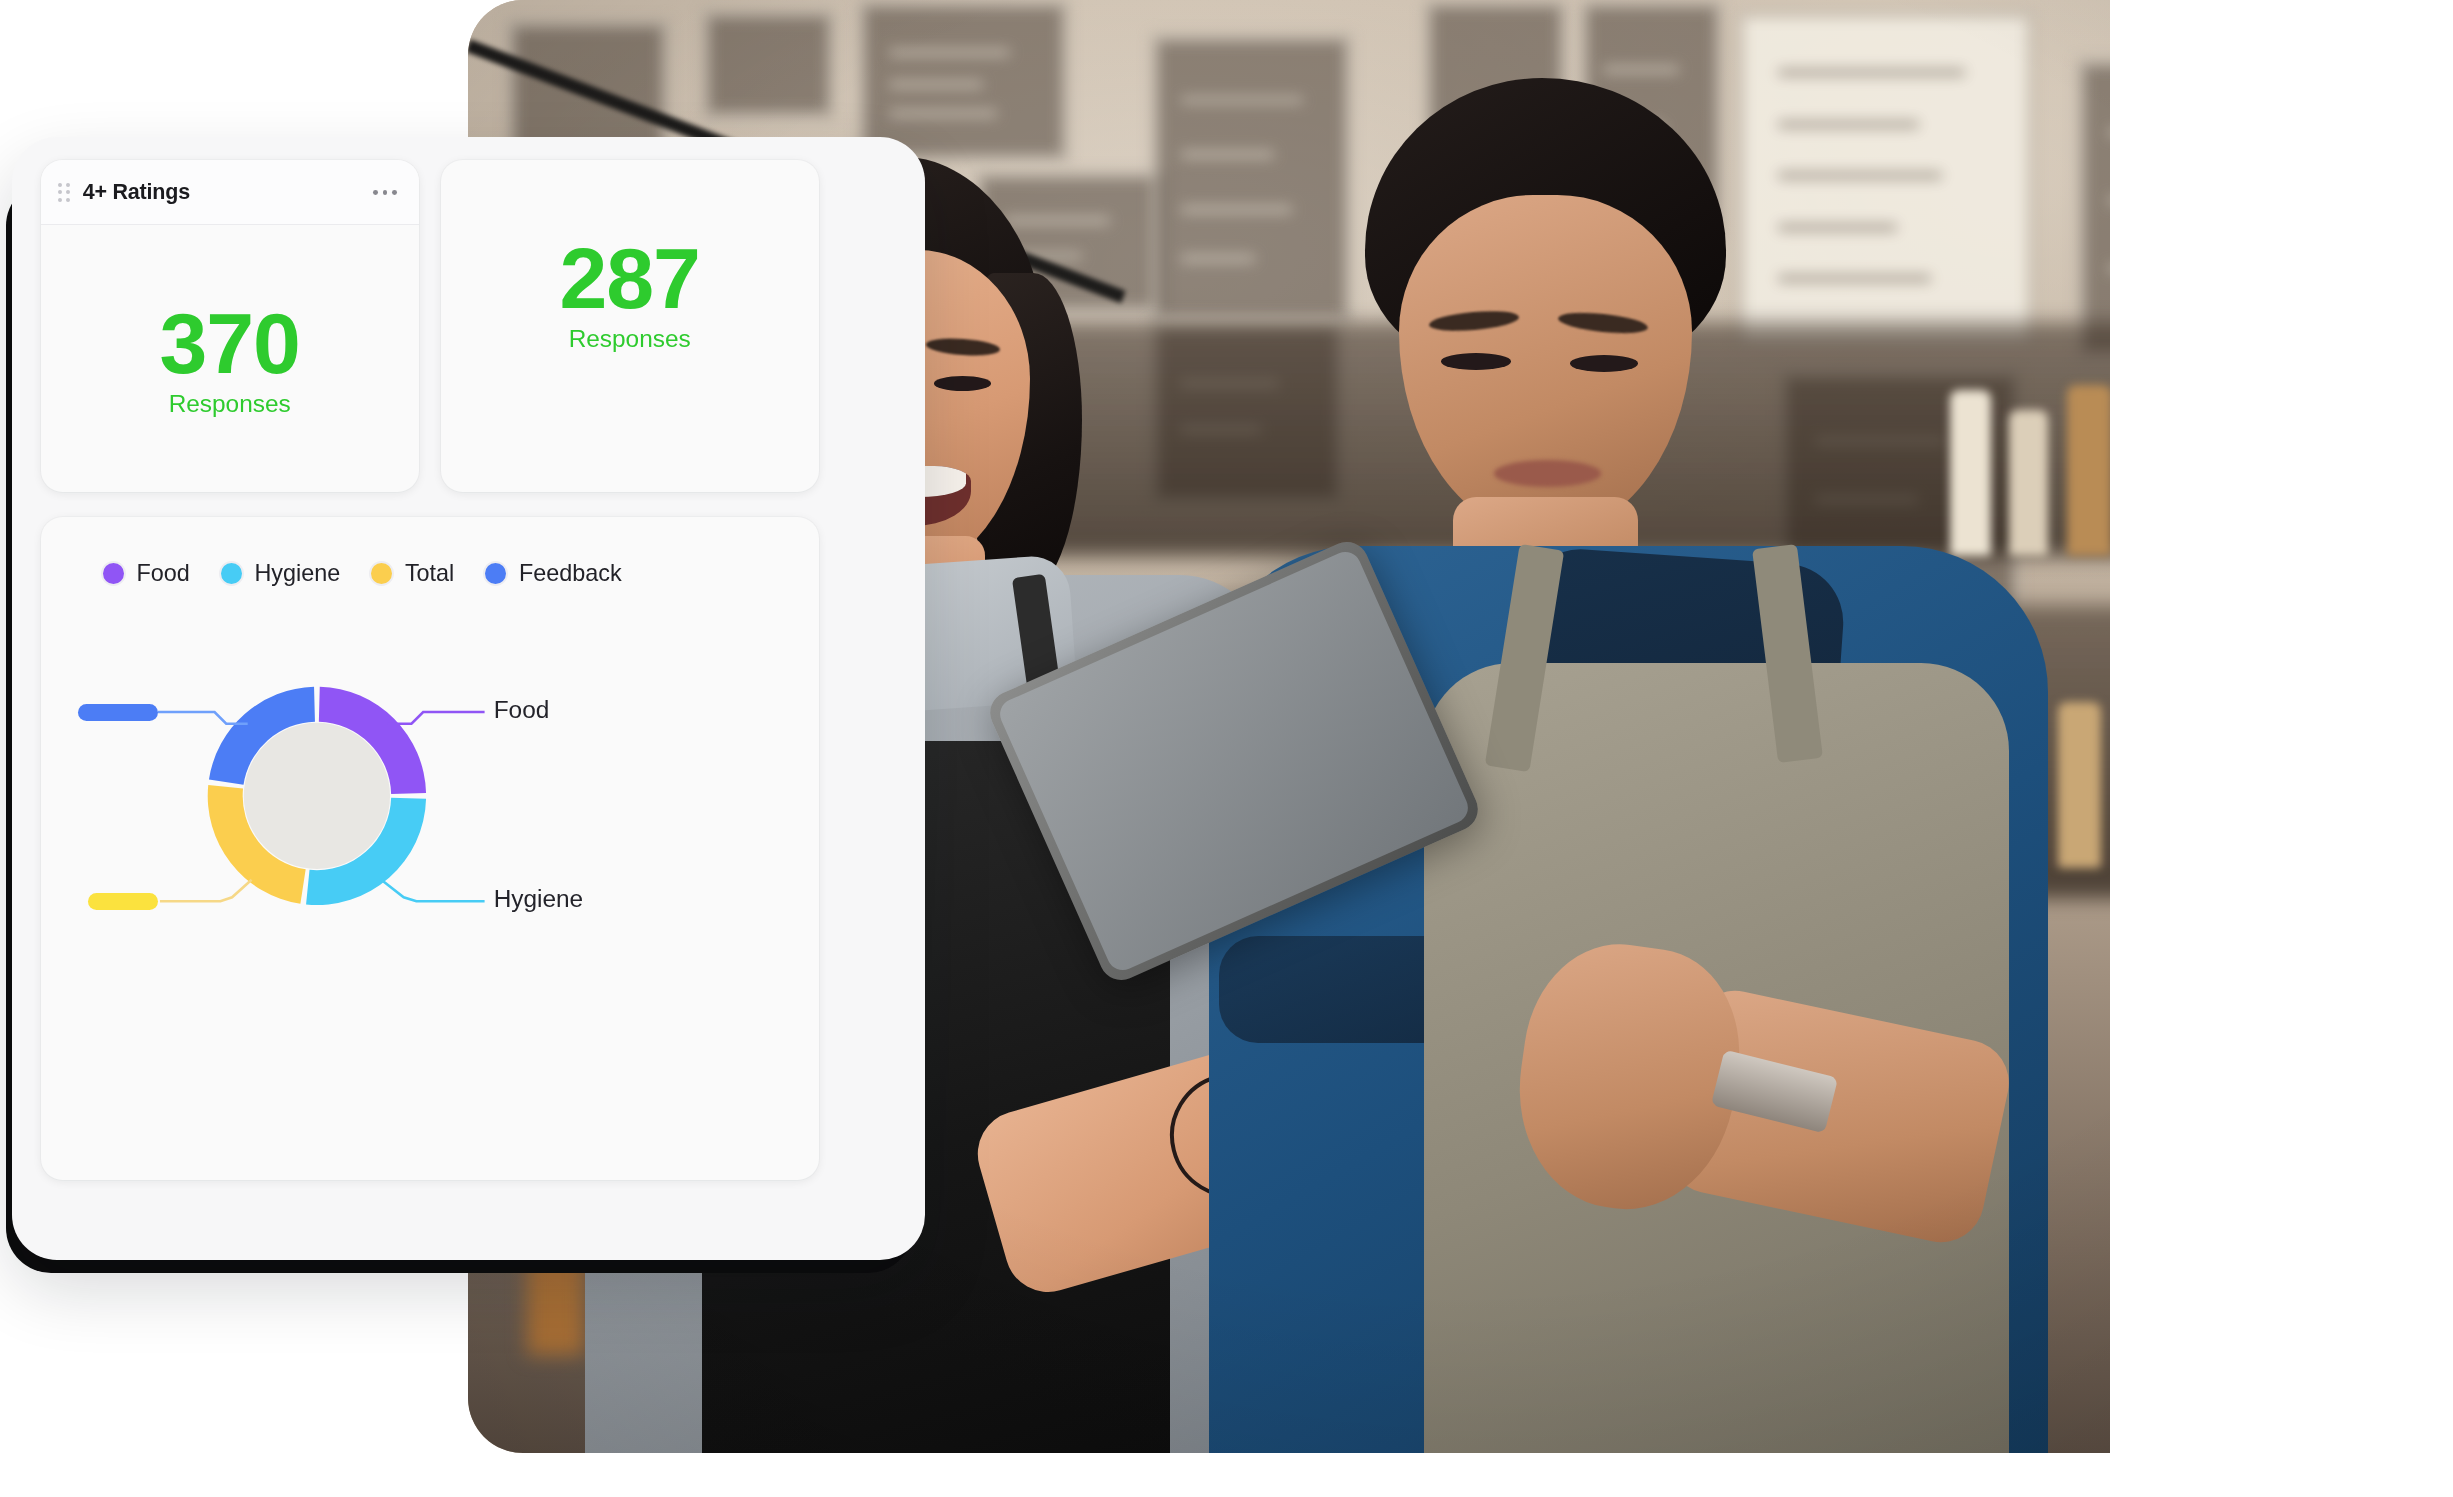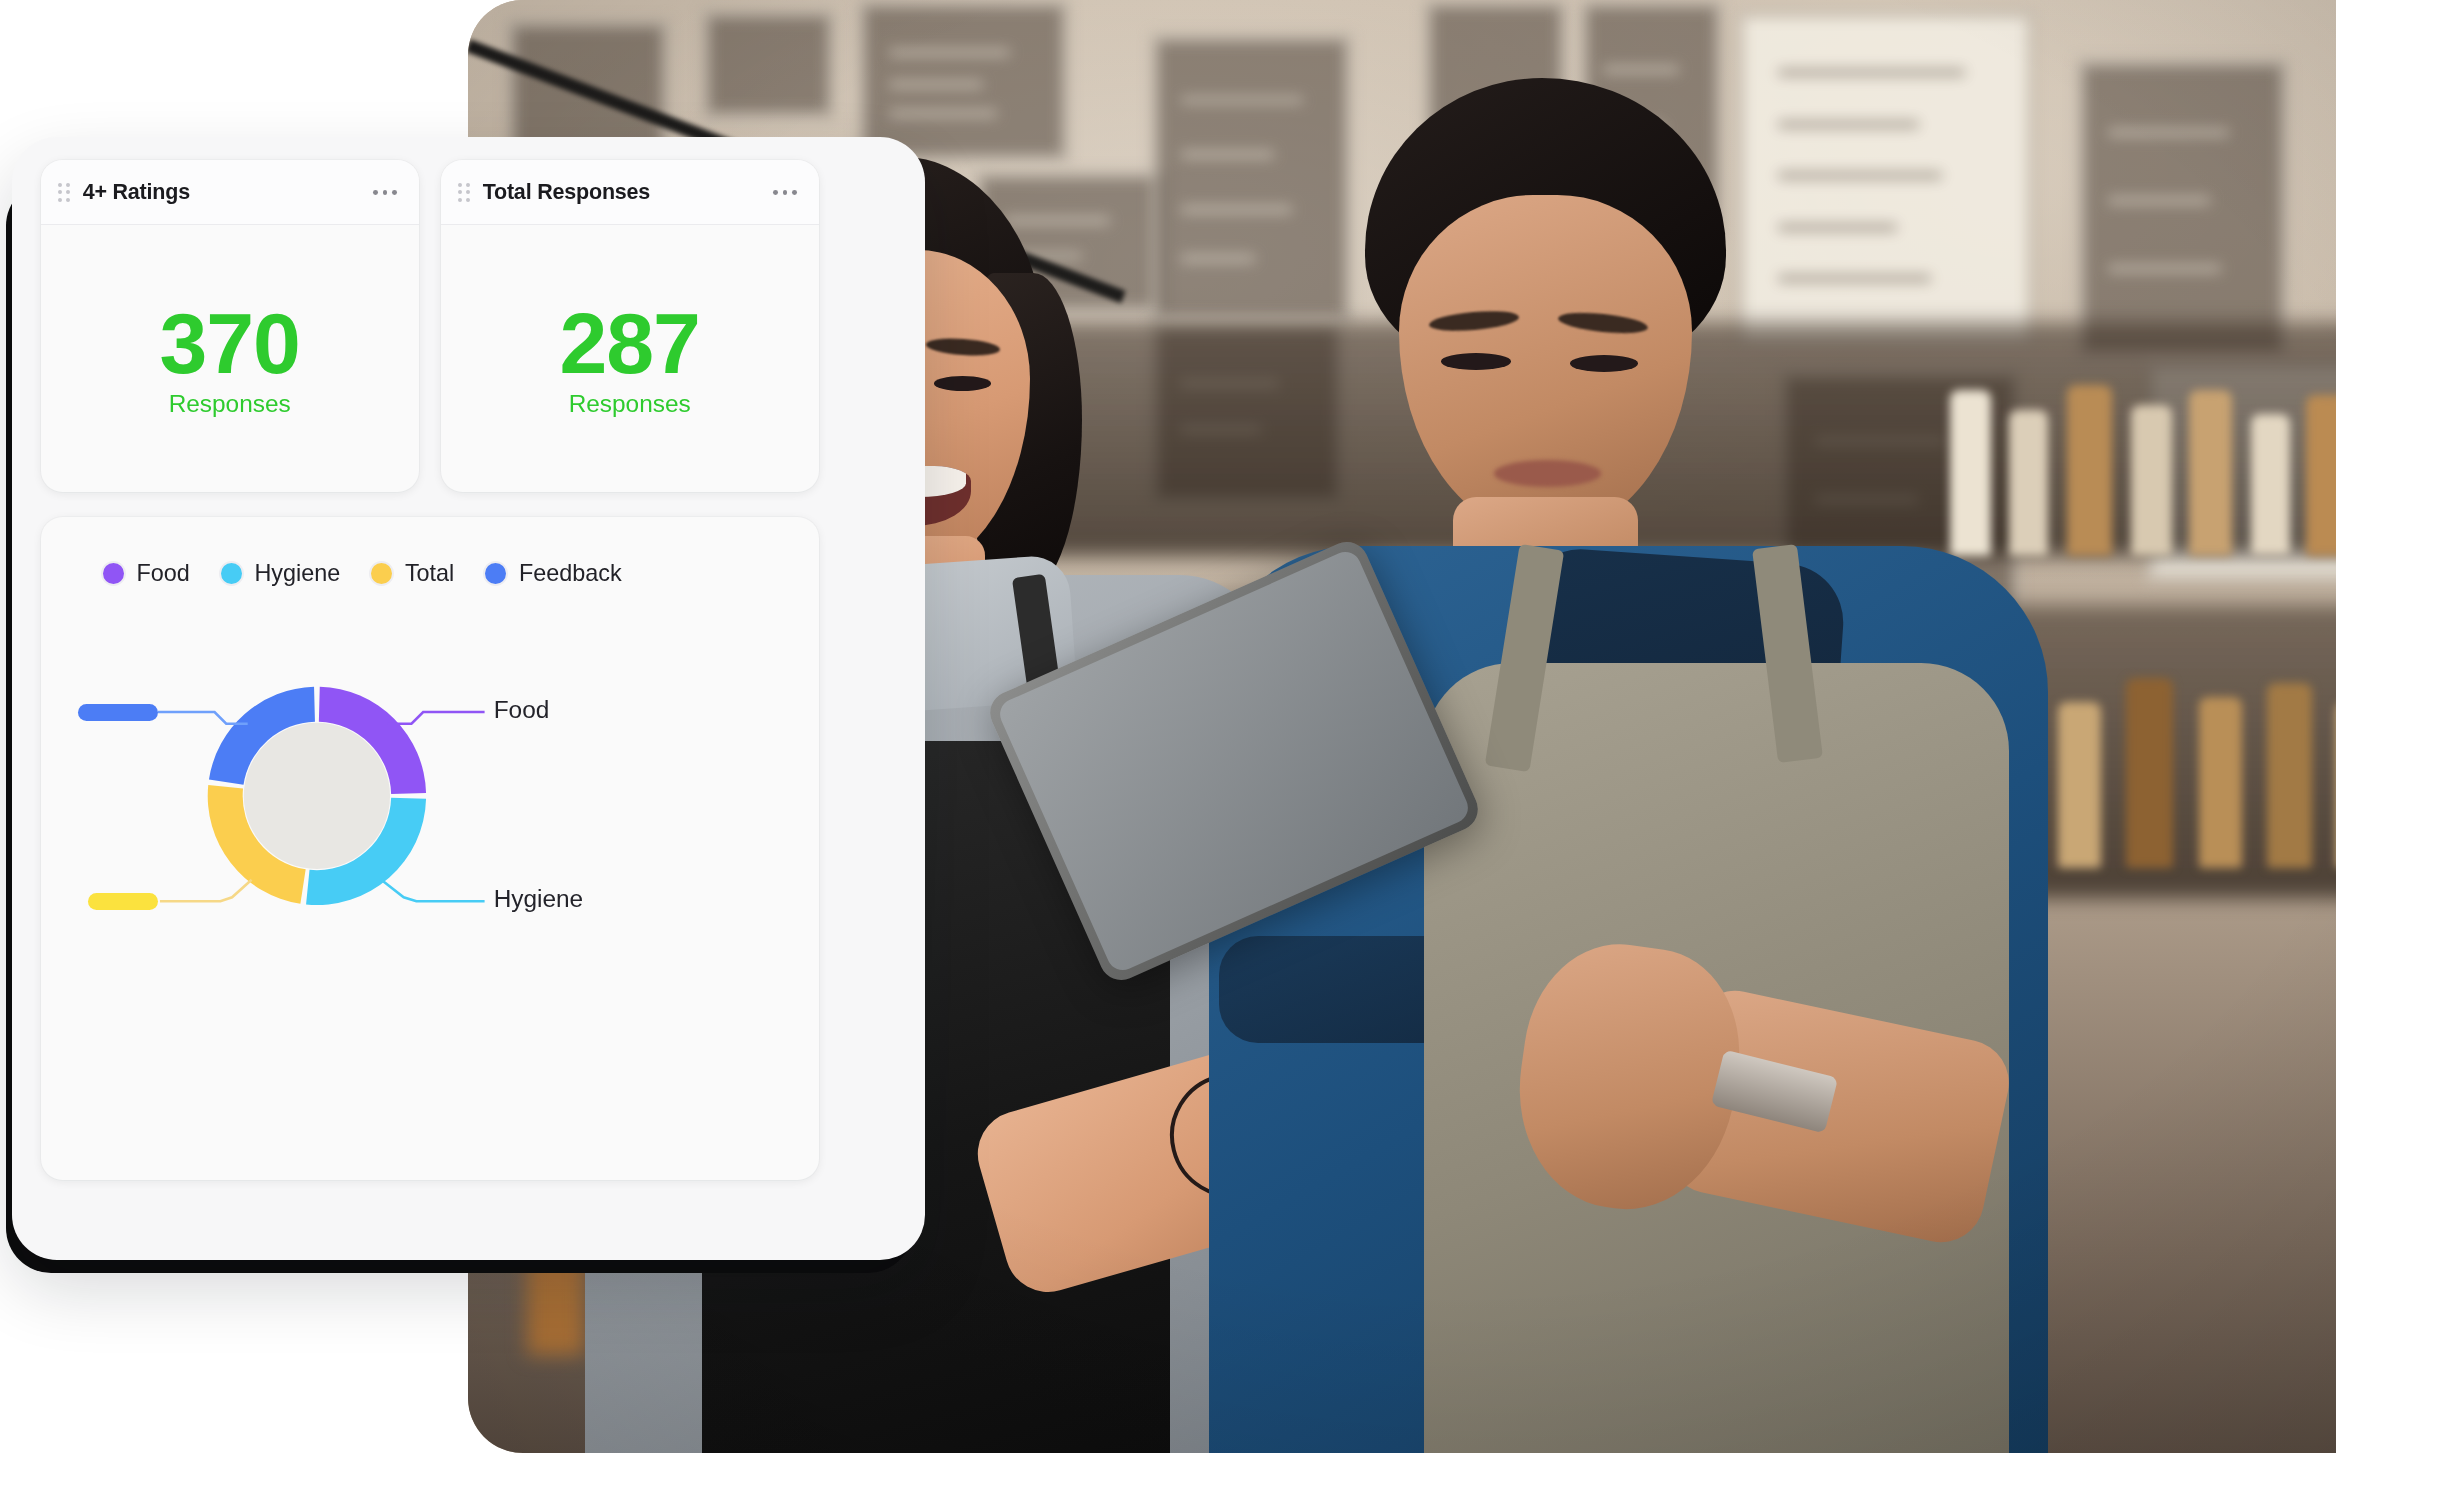--- a/index.html
+++ b/index.html
@@ -8,21 +8,21 @@
     padding: 0;
     background: #ffffff;
   }
   body {
     font-family: "Liberation Sans", sans-serif;
     -webkit-font-smoothing: antialiased;
   }
 
   .stage {
     position: relative;
-    width: 2336px;
+    width: 2110px;
     height: 1498px;
     overflow: hidden;
     background: #ffffff;
   }
 
   
   .photo-wrap {
     position: absolute;
     left: 468px;
     top: 0px;
@@ -538,36 +538,20 @@
             <i></i>
           </span>
       </div>
       <div class="stat-body">
         <div class="stat-number" style="color:#2ECB2E">370</div>
         <div class="stat-label" style="color:#2ECB2E">Responses</div>
       </div>
     </div>
 
     <div class="card" id="card-total">
-      <div class="card-head">
-        <span class="drag-handle">
-          <i></i>
-            <i></i>
-            <i></i>
-            <i></i>
-            <i></i>
-            <i></i>
-        </span>
-        <span class="card-title">Total Responses</span>
-        <span class="kebab">
-            <i></i>
-            <i></i>
-            <i></i>
-          </span>
-      </div>
       <div class="stat-body">
         <div class="stat-number" style="color:#2ECB2E">287</div>
         <div class="stat-label" style="color:#2ECB2E">Responses</div>
       </div>
     </div>
 
     <div class="card" id="card-feedback">
 
       <div class="legend">
         <span class="legend-item">

